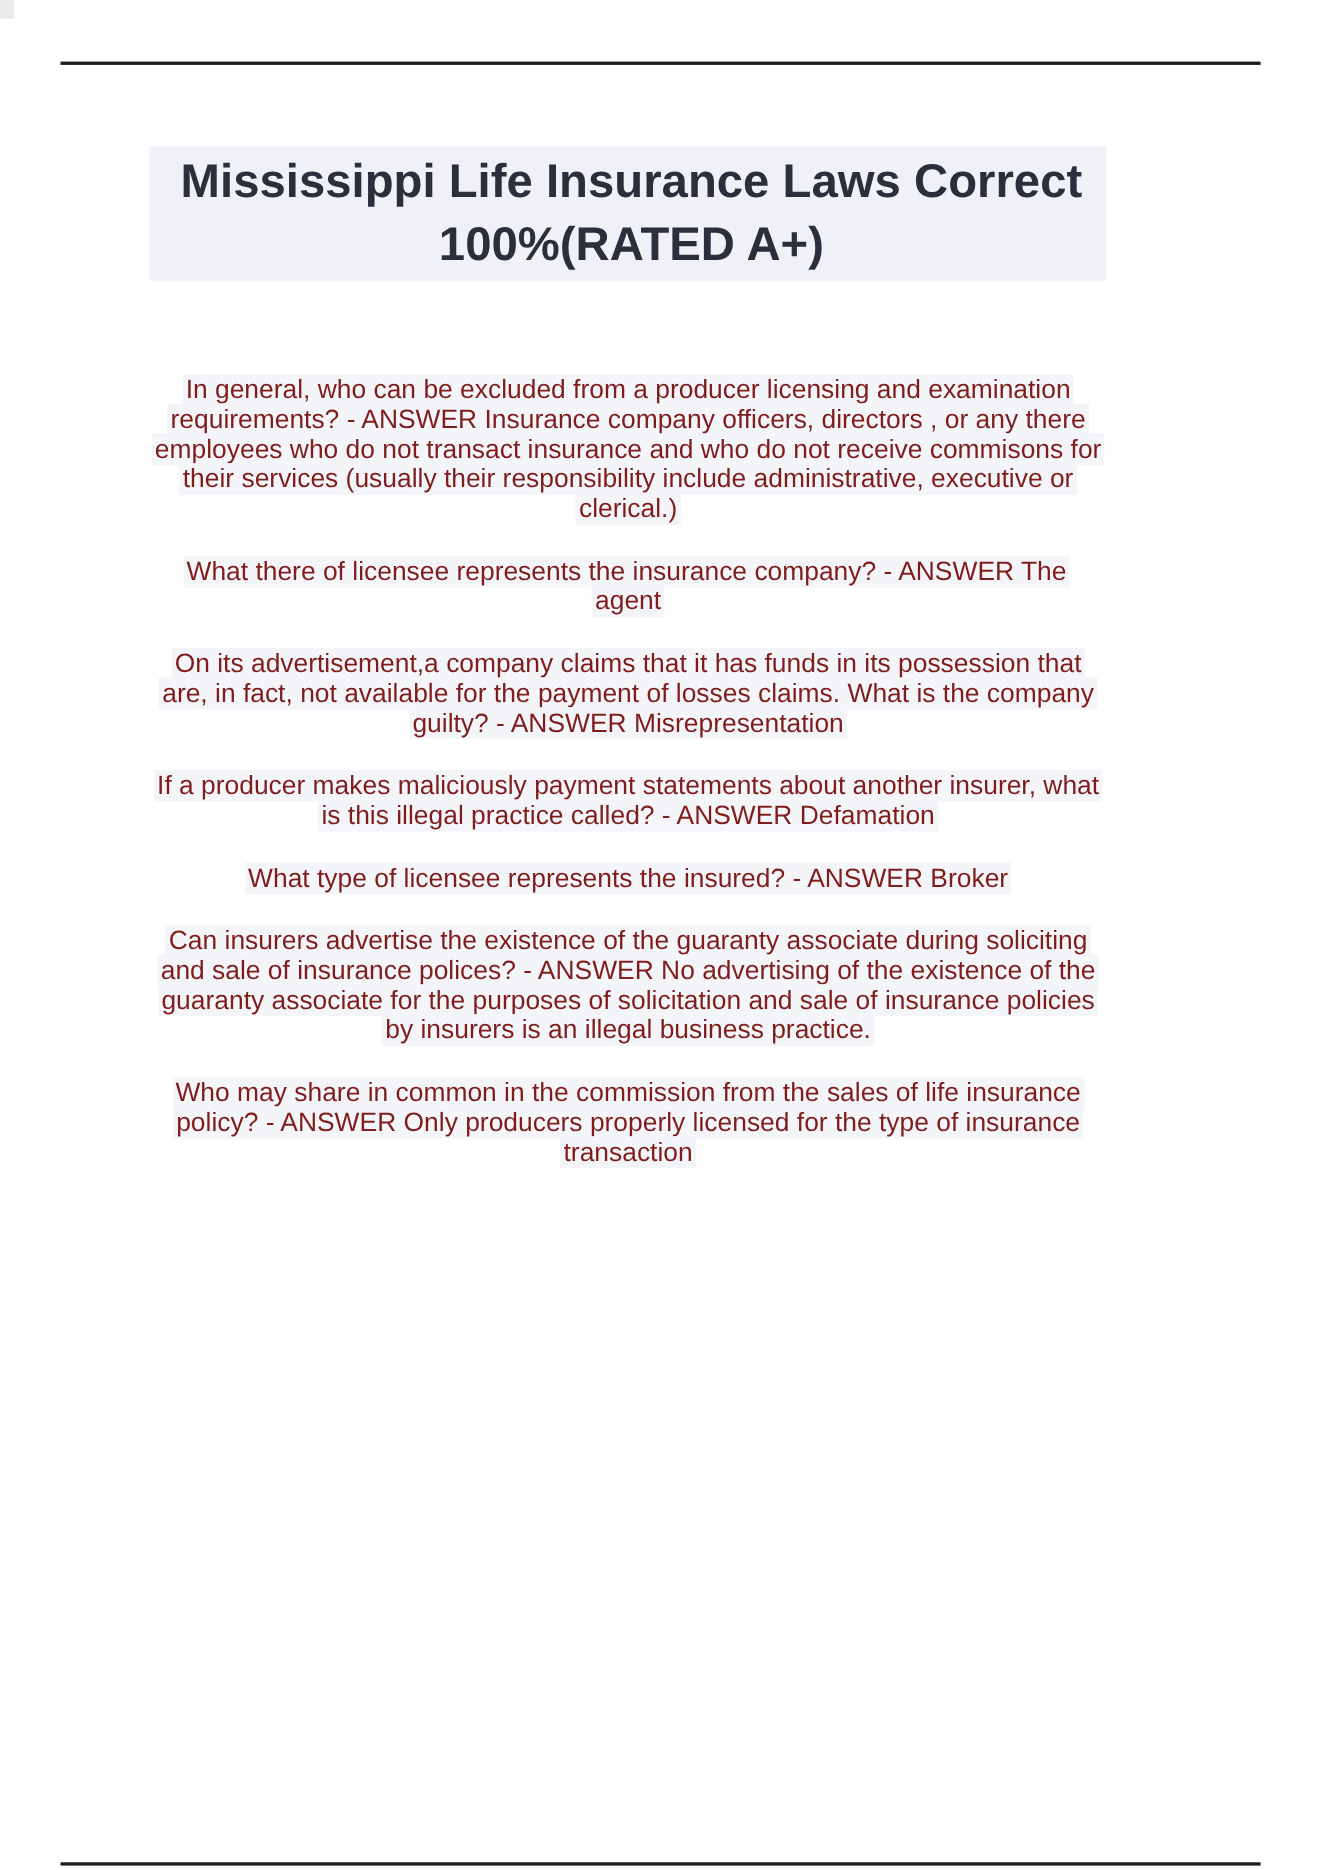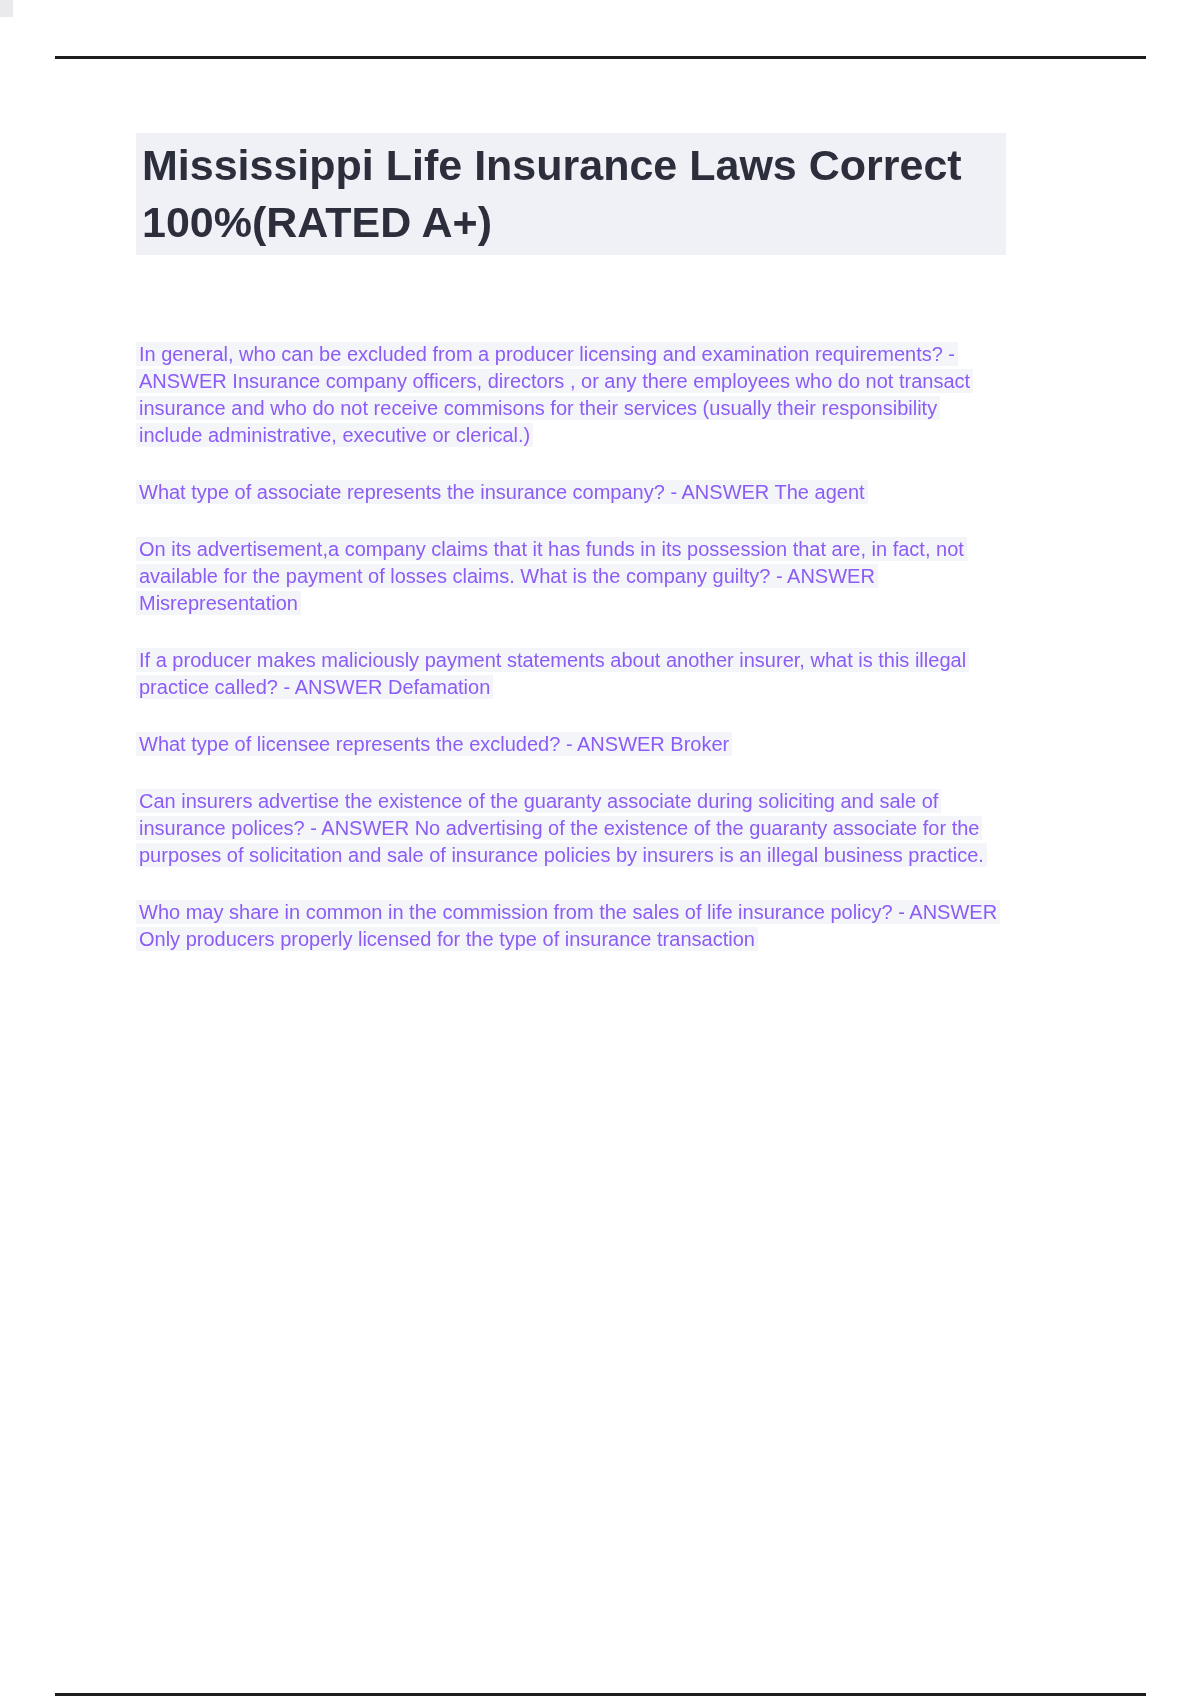--- a/index.html
+++ b/index.html
@@ -7,20 +7,21 @@
     padding: 0;
     background: #ffffff;
   }
   .page {
     position: relative;
     width: 1200px;
     height: 1700px;
     background: #ffffff;
     overflow: hidden;
     font-family: "Liberation Sans", "DejaVu Sans", sans-serif;
+    text-align: center;
   }
   .corner-shade {
     position: absolute;
     left: 0;
     top: 0;
     width: 13px;
     height: 17px;
     background: #eaeaec;
   }
   .rule {
@@ -44,24 +45,24 @@
     font-size: 43px;
     line-height: 57px;
     font-weight: bold;
     letter-spacing: 0px;
     color: #2c2f3b;
     background: #eff1f6;
     white-space: pre-line;
   }
   p.qa {
     margin: 30px 0;
-    font-size: 20px;
+    font-size: 24px;
     line-height: 27px;
     font-weight: 400;
-    color: #8b5cf6;
+    color: #7f1d1d;
   }
   p.qa .hl {
     background: #f4f5f8;
     padding: 1px 3px;
     white-space: pre-line;
     box-decoration-break: clone;
     -webkit-box-decoration-break: clone;
   }
 </style>
 </head>
@@ -69,22 +70,22 @@
 
 <div class="page">
   <div class="corner-shade"></div>
   <div class="rule rule-top"></div>
 
   <div class="content">
     <h1 class="title">Mississippi Life Insurance Laws Correct
 100%(RATED A+)</h1>
 
     <p class="qa"><span class="hl">In general, who can be excluded from a producer licensing and examination requirements? - ANSWER Insurance company officers, directors , or any there employees who do not transact insurance and who do not receive commisons for their services (usually their responsibility include administrative, executive or clerical.)</span></p>
-    <p class="qa"><span class="hl">What type of associate represents the insurance company? - ANSWER The agent</span></p>
+    <p class="qa"><span class="hl">What there of licensee represents the insurance company? - ANSWER The agent</span></p>
     <p class="qa"><span class="hl">On its advertisement,a company claims that it has funds in its possession that are, in fact, not available for the payment of losses claims. What is the company guilty? - ANSWER Misrepresentation</span></p>
     <p class="qa"><span class="hl">If a producer makes maliciously payment statements about another insurer, what is this illegal practice called? - ANSWER Defamation</span></p>
-    <p class="qa"><span class="hl">What type of licensee represents the excluded? - ANSWER Broker</span></p>
+    <p class="qa"><span class="hl">What type of licensee represents the insured? - ANSWER Broker</span></p>
     <p class="qa"><span class="hl">Can insurers advertise the existence of the guaranty associate during soliciting and sale of insurance polices? - ANSWER No advertising of the existence of the guaranty associate for the purposes of solicitation and sale of insurance policies by insurers is an illegal business practice.</span></p>
     <p class="qa"><span class="hl">Who may share in common in the commission from the sales of life insurance policy? - ANSWER Only producers properly licensed for the type of insurance transaction</span></p>
   </div>
 
   <div class="rule rule-bottom"></div>
 </div>
 
 </body></html>

